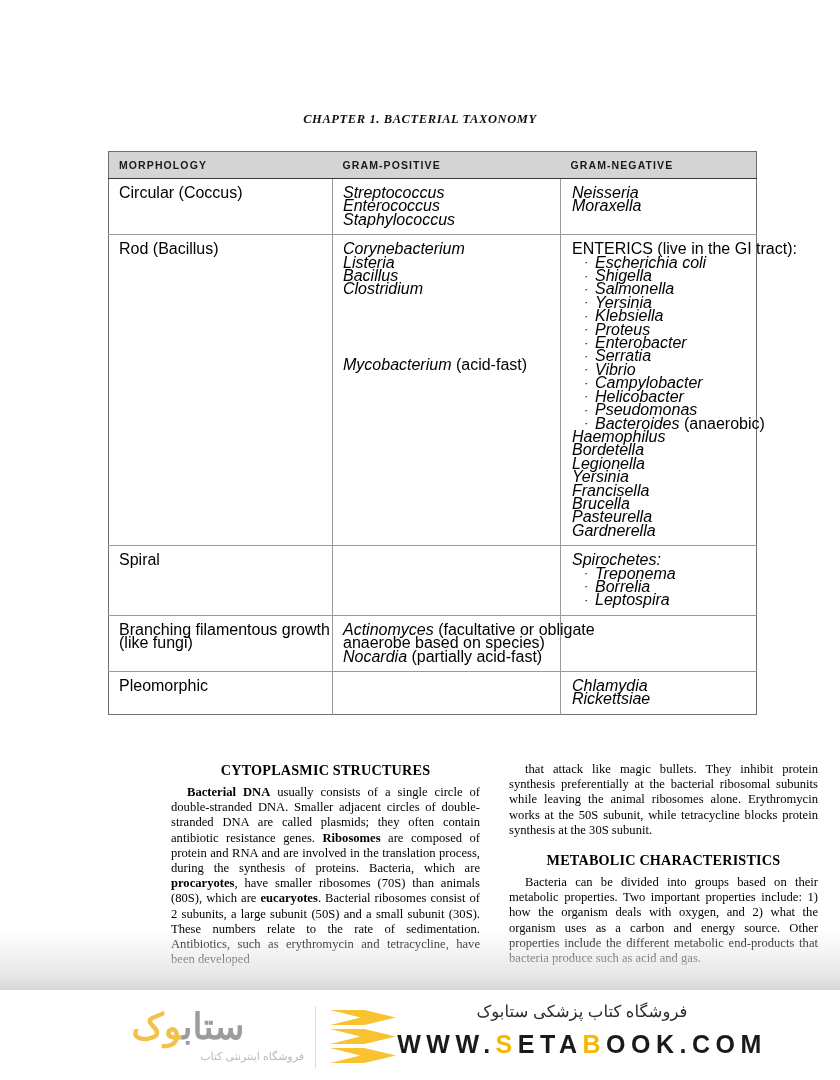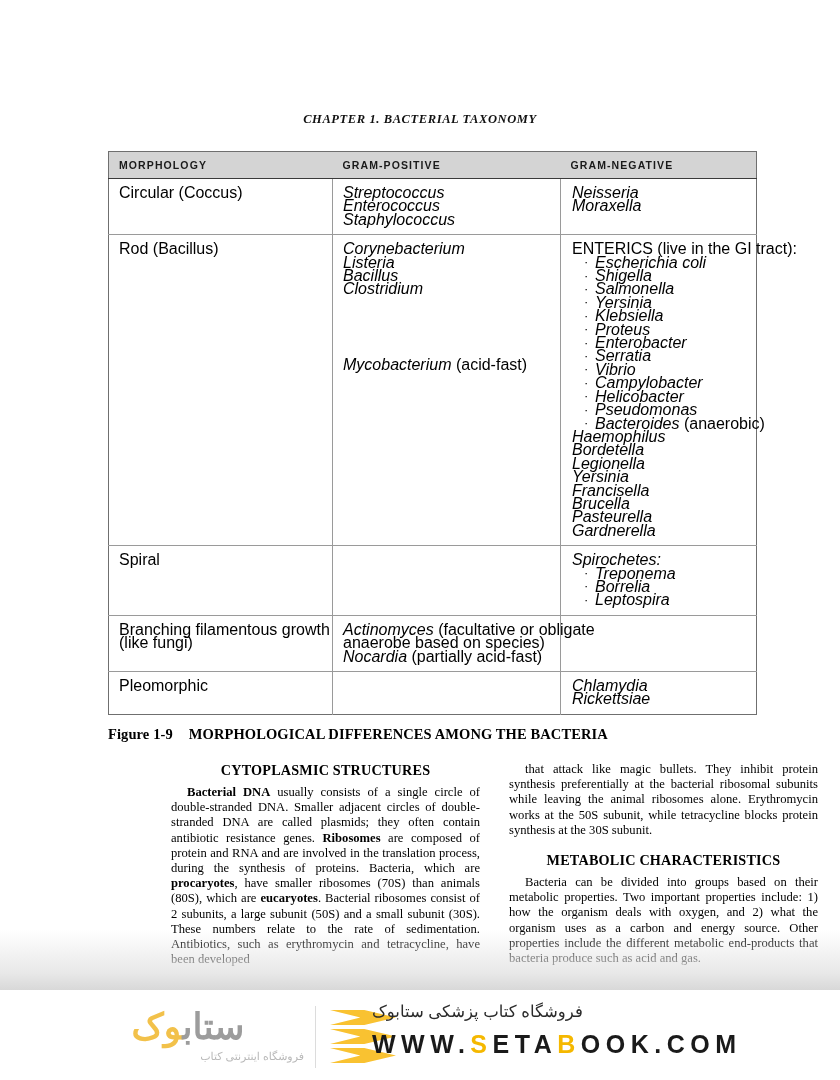--- a/index.html
+++ b/index.html
@@ -222,21 +222,21 @@
     clip-path: polygon(0 0, 52% 0, 100% 50%, 52% 100%, 0 100%, 46% 50%);
   }
   .chev.c-a { top: 2px; }
   .chev.c-b { top: 21px; }
   .chev.c-c { top: 40px; }
 
   .footer-right {
     position: absolute;
     right: 48px; top: 8px;
     width: 420px;
-    text-align: left;
+    text-align: center;
   }
   .fa-line {
     direction: rtl;
     font-size: 16.5px;
     color: #2b2b2b;
     line-height: 26px;
   }
   .url-line {
     margin-top: 6px;
     font-size: 25px;
@@ -356,23 +356,20 @@
             <div class="cell-line it">Chlamydia</div>
             <div class="cell-line it">Rickettsiae</div>
           </td>
         </tr>
 
 
       </tbody>
     </table>
   </div>
 
-  <div class="fig-caption">
-    <span class="fig-num">Figure 1-9</span><span>MORPHOLOGICAL DIFFERENCES AMONG THE BACTERIA</span>
-  </div>
 
   <div class="body-cols">
     <div class="col">
       <h2>CYTOPLASMIC STRUCTURES</h2>
       <p><b>Bacterial DNA</b><span> usually consists of a single circle of double-stranded DNA. Smaller adjacent circles of double-stranded DNA are called plasmids; they often contain antibiotic resistance genes. </span><b>Ribosomes</b><span> are composed of protein and RNA and are involved in the translation process, during the synthesis of proteins. Bacteria, which are </span><b>procaryotes</b><span>, have smaller ribosomes (70S) than animals (80S), which are </span><b>eucaryotes</b><span>. Bacterial ribosomes consist of 2 subunits, a large subunit (50S) and a small subunit (30S). These numbers relate to the rate of sedimentation. Antibiotics, such as erythromycin and tetracycline, have been developed</span></p>
     </div>
     <div class="col">
       <p>that attack like magic bullets. They inhibit protein synthesis preferentially at the bacterial ribosomal subunits while leaving the animal ribosomes alone. Erythromycin works at the 50S subunit, while tetracycline blocks protein synthesis at the 30S subunit.</p>
       <h2 class="second">METABOLIC CHARACTERISTICS</h2>
       <p>Bacteria can be divided into groups based on their metabolic properties. Two important properties include: 1) how the organism deals with oxygen, and 2) what the organism uses as a carbon and energy source. Other properties include the different metabolic end-products that bacteria produce such as acid and gas.</p>

